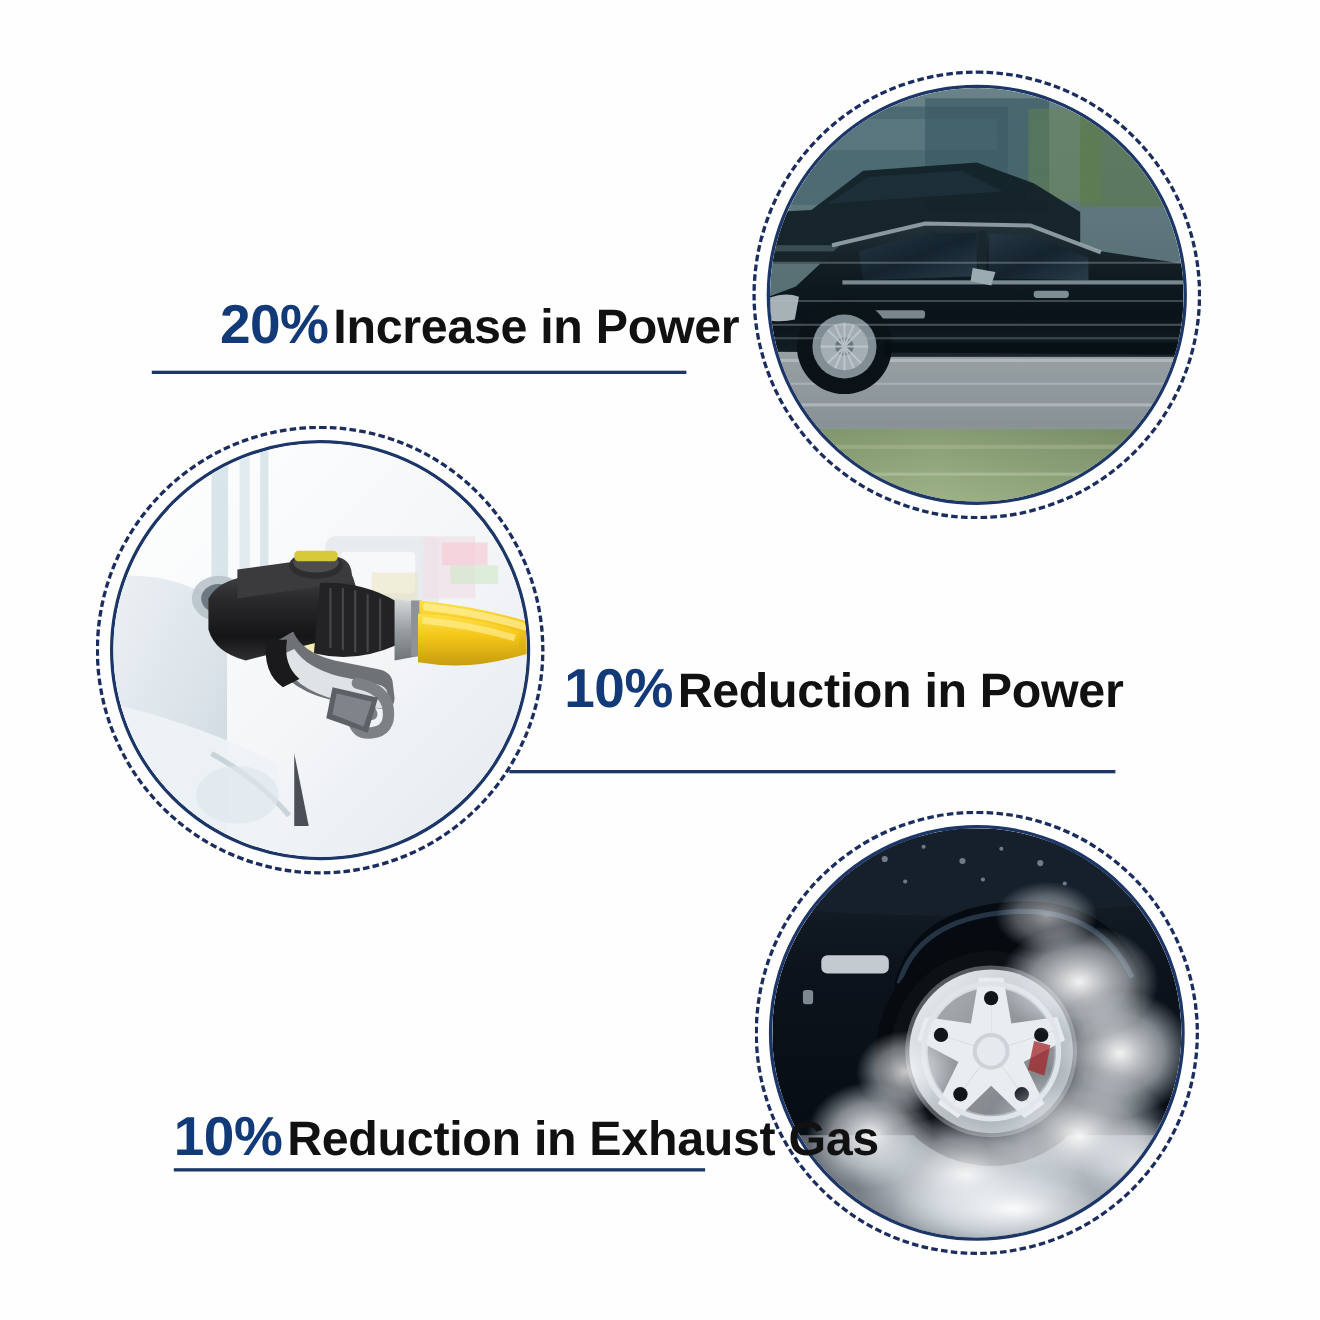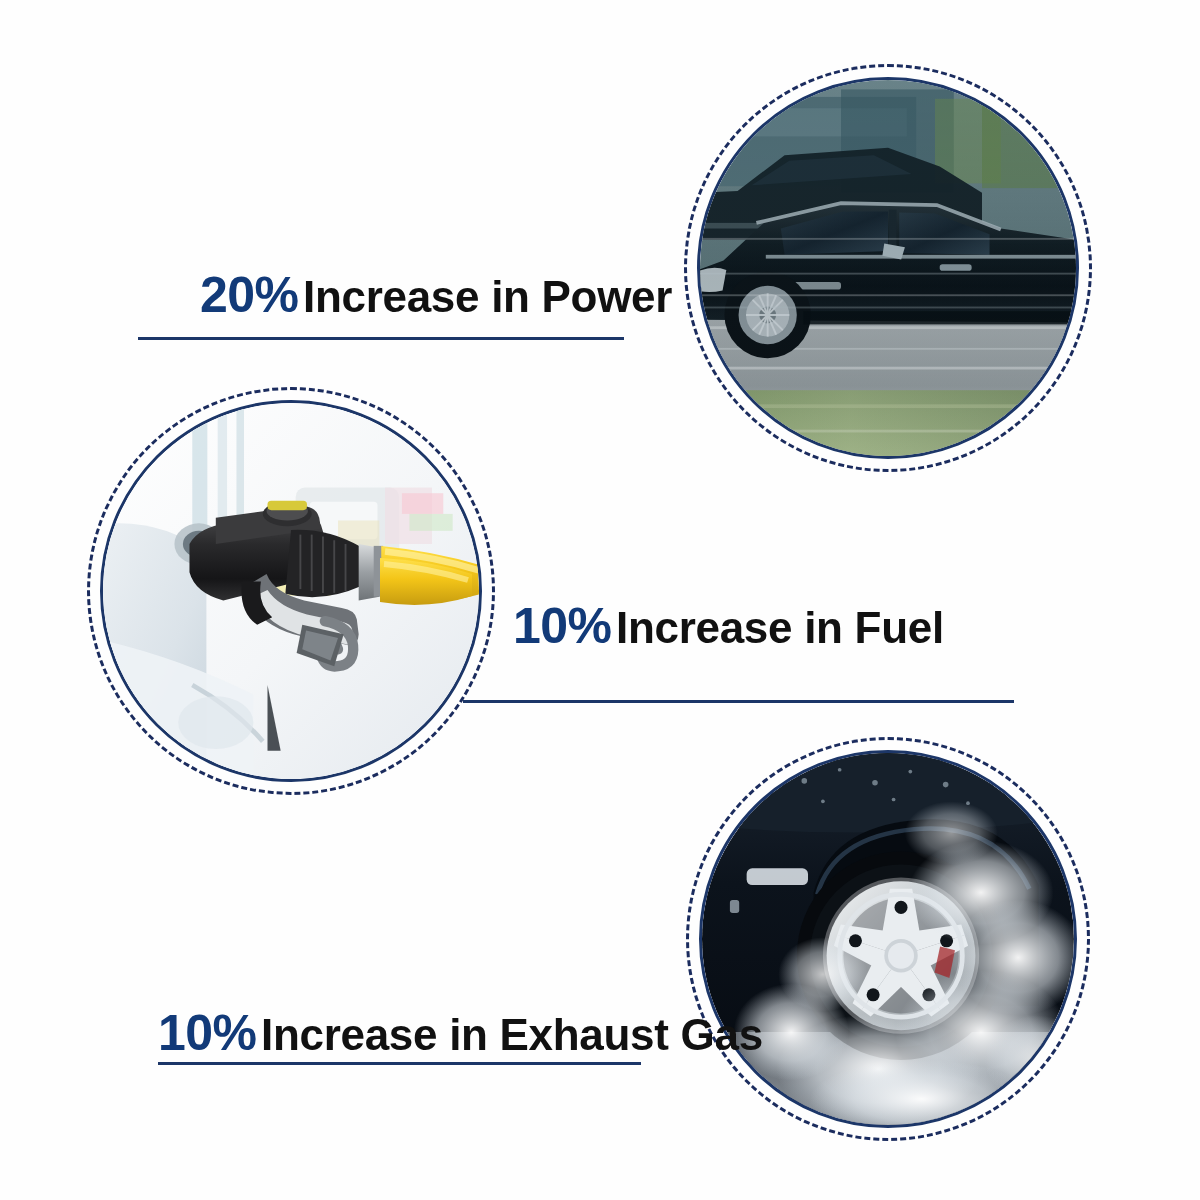--- a/index.html
+++ b/index.html
@@ -441,26 +441,26 @@
     <span class="stat-line">
       <span class="pct">20%</span>
       <span class="label">Increase in Power</span>
     </span>
   </div>
   <div class="rule" id="rule-power"></div>
 
   <div class="stat" id="stat-fuel">
     <span class="stat-line">
       <span class="pct">10%</span>
-      <span class="label">Increase in Fuel</span>
+      <span class="label">Reduction in Power</span>
     </span>
   </div>
   <div class="rule" id="rule-fuel"></div>
 
   <div class="stat" id="stat-exhaust">
     <span class="stat-line">
       <span class="pct">10%</span>
-      <span class="label">Increase in Exhaust Gas</span>
+      <span class="label">Reduction in Exhaust Gas</span>
     </span>
   </div>
   <div class="rule" id="rule-exhaust"></div>
 
 </div>
 
 </body></html>

